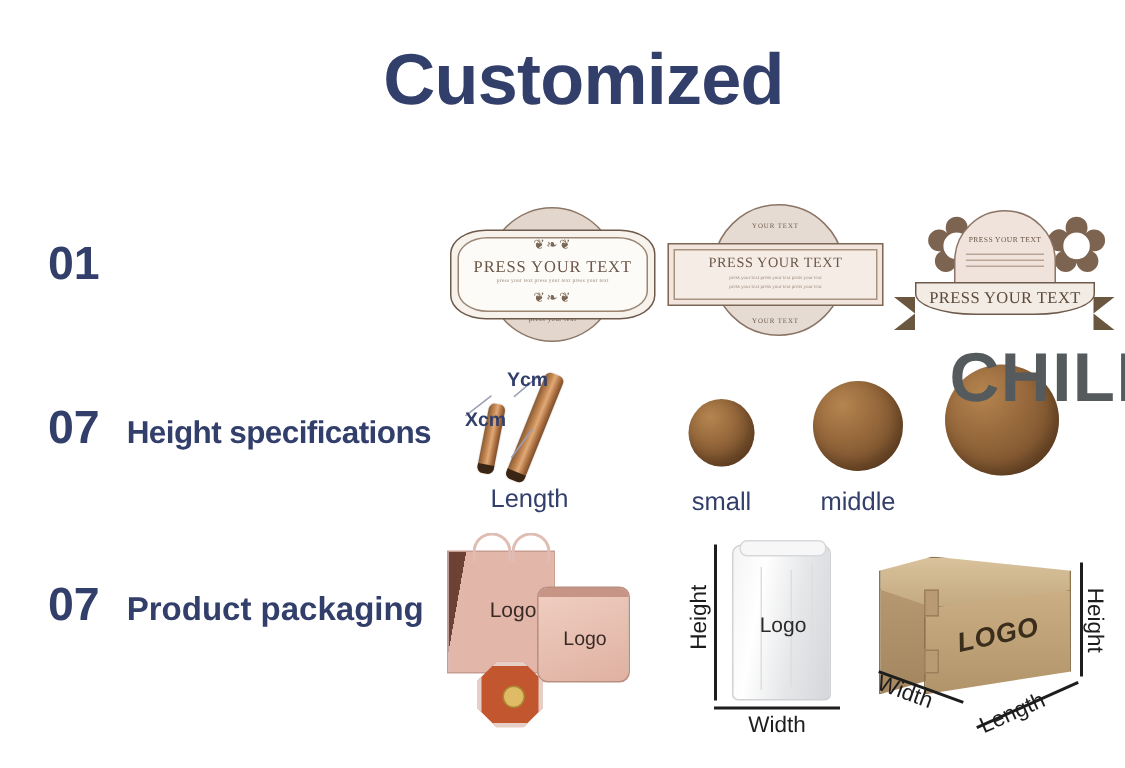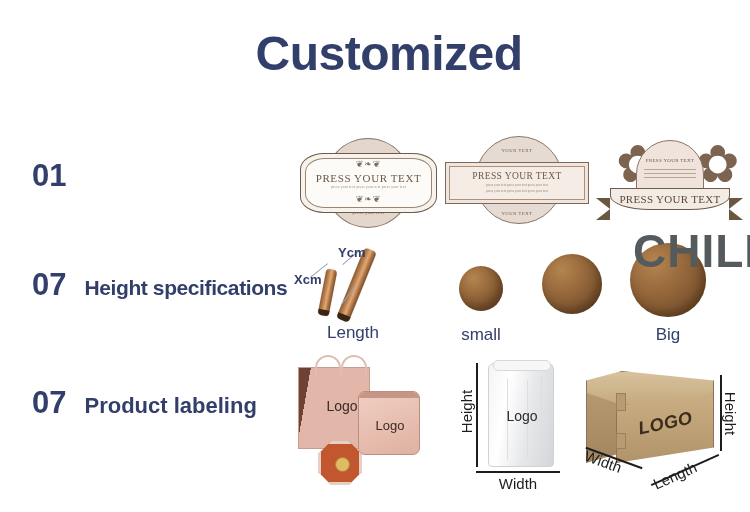--- a/index.html
+++ b/index.html
@@ -168,21 +168,21 @@
   .stick-a { left: 30px; top: 32px; width: 11px; height: 47px; transform: rotate(11deg); }
   .stick-b { left: 58px; top: 10px; width: 13px; height: 76px; transform: rotate(22deg); }
   .lead { position: absolute; height: 1px; background: #9aa0b5; }
   .lead-a { left: 16px; top: 33px; width: 22px; transform: rotate(-38deg); }
   .lead-b { left: 44px; top: 58px; width: 24px; transform: rotate(-54deg); }
   .lead-c { left: 48px; top: 20px; width: 22px; transform: rotate(-40deg); }
   .dim {
     position: absolute; color: #333f6b; font-size: 13px; font-weight: bold;
     font-family: "Liberation Sans", sans-serif;
   }
-  .dim-x { left: 2px; top: 35px; }
+  .dim-x { left: 18px; top: 35px; }
   .dim-y { left: 46px; top: 8px; }
 
   .ball { position: absolute; border-radius: 50%;
     background: radial-gradient(circle at 33% 27%, #b5854f 0%, #97693c 38%, #7d5530 72%, #5e3d21 100%);
     box-shadow: inset -4px -5px 9px rgba(60,35,15,.45);
   }
   .ball-s { left: 459px; top: 31px; width: 44px; height: 45px; }
   .ball-m { left: 542px; top: 19px; width: 60px; height: 60px; }
   .ball-b { left: 630px; top: 8px; width: 76px; height: 74px; }
 
@@ -381,29 +381,29 @@
       <div class="dim dim-x">Xcm</div>
       <div class="dim dim-y">Ycm</div>
     </div>
 
     <div class="ball ball-s"></div>
     <div class="ball ball-m"></div>
     <div class="ball ball-b"></div>
 
     <div class="cap-lbl cap-length">Length</div>
     <div class="cap-lbl cap-small">small</div>
-    <div class="cap-lbl cap-big">Big</div>
+    <div class="cap-lbl cap-middle">middle</div>
   </div>
 
   <div class="watermark">CHILL</div>
 
   <div class="row" id="row-3">
     <div class="row-label">
       <span class="row-num">07</span>
-      <span class="row-title">Product labeling</span>
+      <span class="row-title">Product packaging</span>
     </div>
 
     <div class="cell pack1">
       <div class="bag">
         <div class="handle h1"></div>
         <div class="handle h2"></div>
         <div class="logo">Logo</div>
       </div>
       <div class="sqbox">
         <div class="lid"></div>

